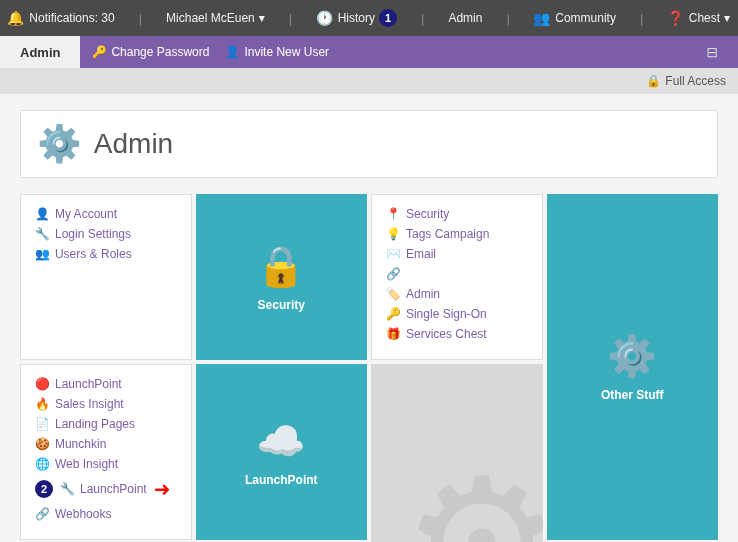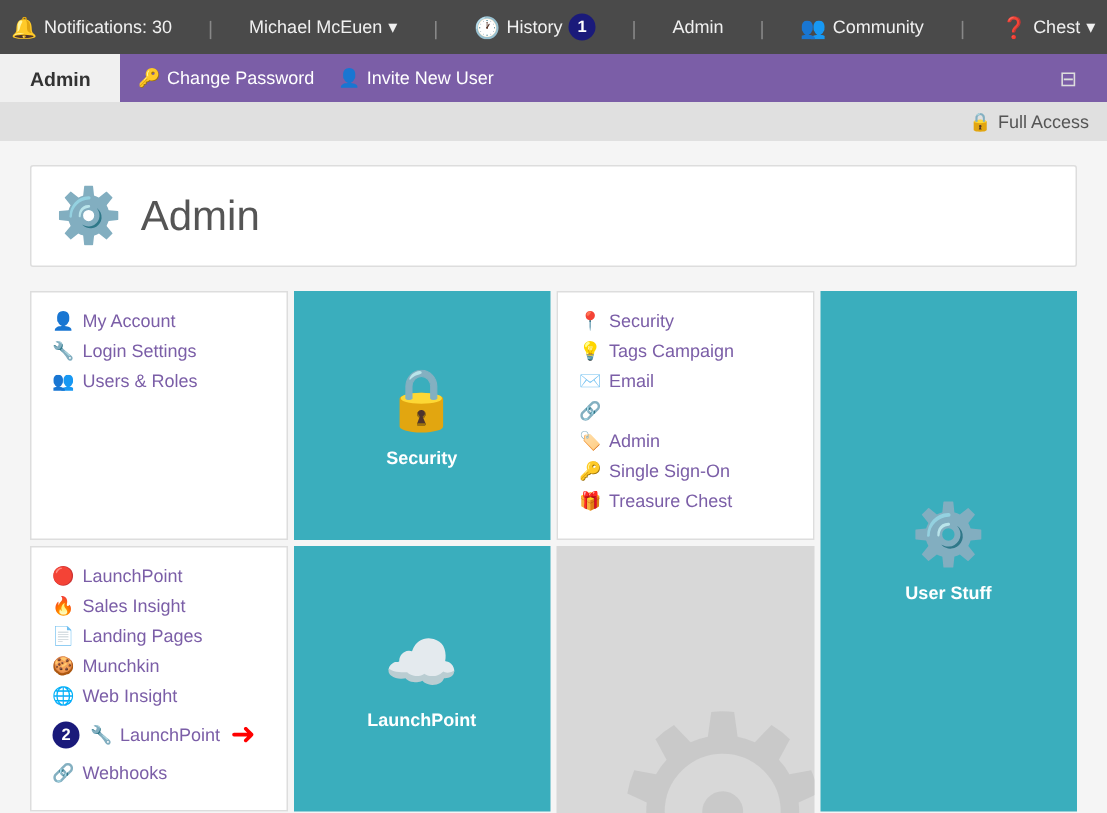--- a/index.html
+++ b/index.html
@@ -323,27 +323,27 @@
       <a class="cell-link">
         <span>🏷️</span>
         <span>Admin</span>
       </a>
       <a class="cell-link">
         <span>🔑</span>
         <span>Single Sign-On</span>
       </a>
       <a class="cell-link">
         <span>🎁</span>
-        <span>Treasure Chest</span>
+        <span>Services Chest</span>
       </a>
     </div>
 
     <div class="grid-cell-teal2 span-rows">
       <span class="teal-icon">⚙️</span>
-      <span class="teal-label">User Stuff</span>
+      <span class="teal-label">Other Stuff</span>
     </div>
 
     <div class="grid-cell">
       <a class="cell-link">
         <span>🔴</span>
         <span>LaunchPoint</span>
       </a>
       <a class="cell-link">
         <span>🔥</span>
         <span>Sales Insight</span>

